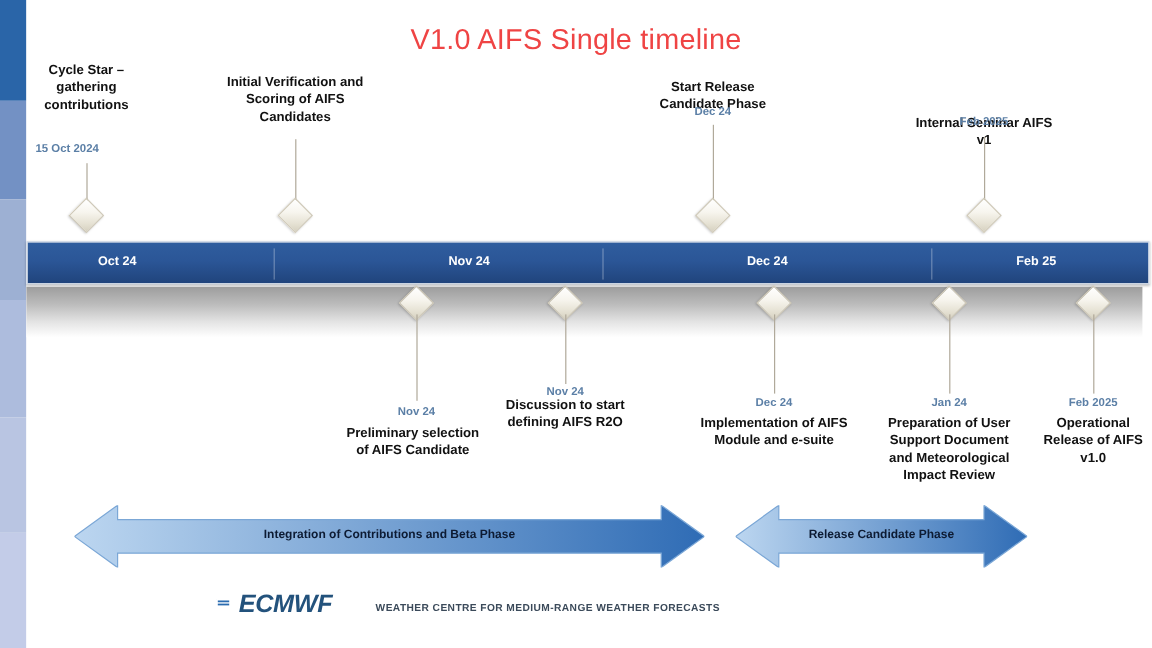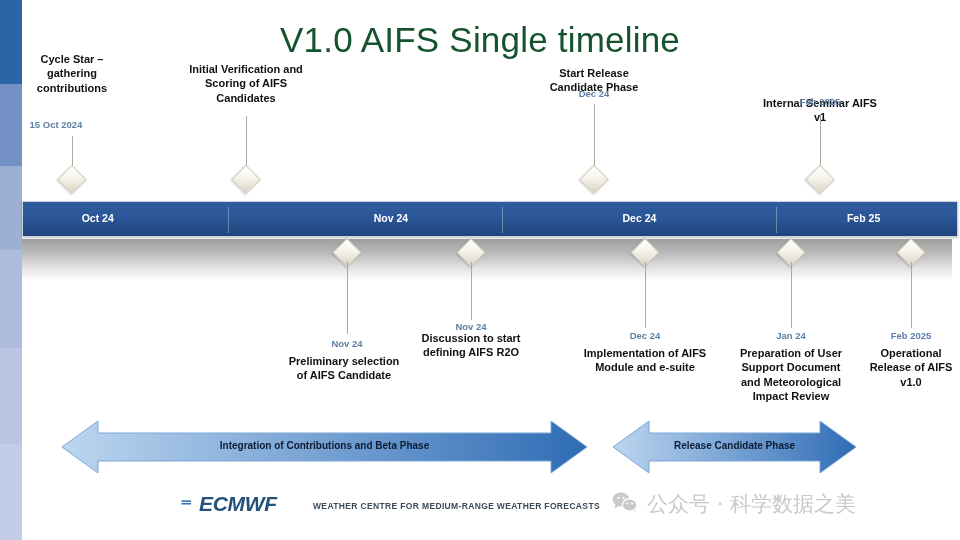--- a/index.html
+++ b/index.html
@@ -34,22 +34,22 @@
     width: 4px; height: 540px;
     background: #ffffff;
   }
 
   
   #page-title {
     position: absolute;
     left: 0; top: 20px;
     width: 960px;
     text-align: center;
-    font-size: 35px;
-    color: #14532d;
+    font-size: 24px;
+    color: #ef4444;
     letter-spacing: 0.2px;
     font-weight: 400;
     font-family: "Liberation Sans", sans-serif;
   }
 
   
   #timeline-bar {
     position: absolute;
     left: 22px;
     top: 201px;
@@ -283,29 +283,14 @@
         <path d="M17.5 3.2a5.8 5.8 0 1 0 0 11.6 5.8 5.8 0 0 1 0-11.6z" fill="#2b6cb0"></path>
         <path d="M17.5 5.2a3.8 3.8 0 1 0 0 7.6 3.8 3.8 0 0 1 0-7.6z" fill="#ffffff"></path>
         <rect x="13.5" y="7.4" width="9.5" height="1.5" fill="#2b6cb0"></rect>
         <rect x="13.5" y="10.0" width="9.5" height="1.5" fill="#2b6cb0"></rect>
       </svg>
     </span>
     <span id="logo-word">ECMWF</span>
   </div>
   <div id="footer-tagline">WEATHER CENTRE FOR MEDIUM-RANGE WEATHER FORECASTS</div>
 
-  <div id="watermark">
-    <span>
-      <svg width="26" height="22" viewBox="0 0 26 22" aria-hidden="true">
-        <ellipse cx="9" cy="8.5" rx="8.4" ry="7" fill="#c9c9c9"></ellipse>
-        <path d="M3.8 13.5 L2.2 17.6 L6.4 15.4 Z" fill="#c9c9c9"></path>
-        <ellipse cx="17.6" cy="14" rx="7.4" ry="6.2" fill="#c9c9c9" stroke="#ffffff" stroke-width="1.4"></ellipse>
-        <path d="M23.2 18.2 L24.6 21.6 L20.9 19.7 Z" fill="#c9c9c9" stroke="#ffffff" stroke-width="1"></path>
-        <circle cx="6.4" cy="7" r="1.15" fill="#ffffff"></circle>
-        <circle cx="11.6" cy="7" r="1.15" fill="#ffffff"></circle>
-        <circle cx="15.1" cy="12.6" r="1" fill="#ffffff"></circle>
-        <circle cx="20.1" cy="12.6" r="1" fill="#ffffff"></circle>
-      </svg>
-    </span>
-    <span>公众号 · 科学数据之美</span>
-  </div>
 
 </div>
 
 </body></html>

